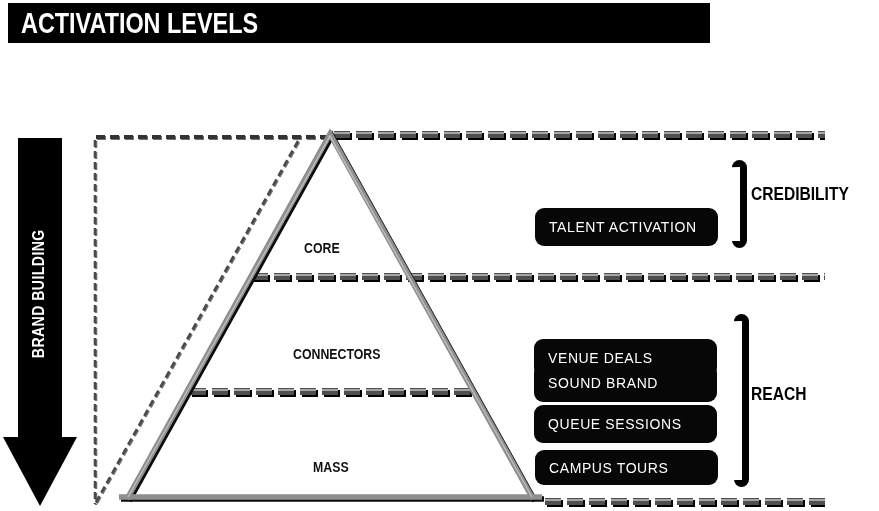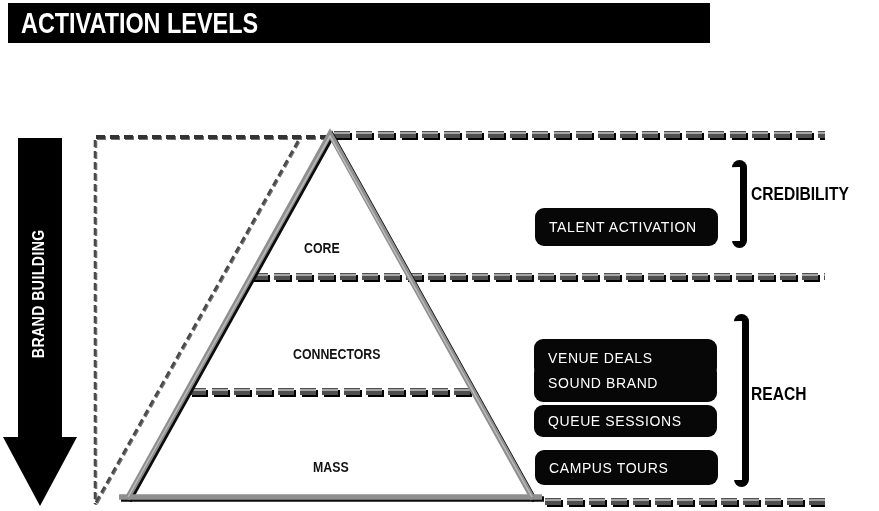--- a/index.html
+++ b/index.html
@@ -120,21 +120,21 @@
   <div class="item-box" style="left:535px;top:208px;height:38px;">
     <span>TALENT ACTIVATION</span>
   </div>
 
   <div class="item-box" style="left:534px;top:315px;height:38px;margin-top:24px;">
     <span>VENUE DEALS</span>
   </div>
   <div class="item-box" style="left:534px;top:364px;height:38px;">
     <span>SOUND BRAND</span>
   </div>
-  <div class="item-box" style="left:534px;top:405px;height:32px;">
+  <div class="item-box" style="left:534px;top:405px;height:38px;">
     <span>QUEUE SESSIONS</span>
   </div>
   <div class="item-box" style="left:535px;top:450px;height:35px;">
     <span>CAMPUS TOURS</span>
   </div>
 
   <div class="bracket" style="left:732px;top:160px;height:88px;"></div>
   <div class="group-label" style="left:751px;top:183px;">
     <span>CREDIBILITY</span>
   </div>

